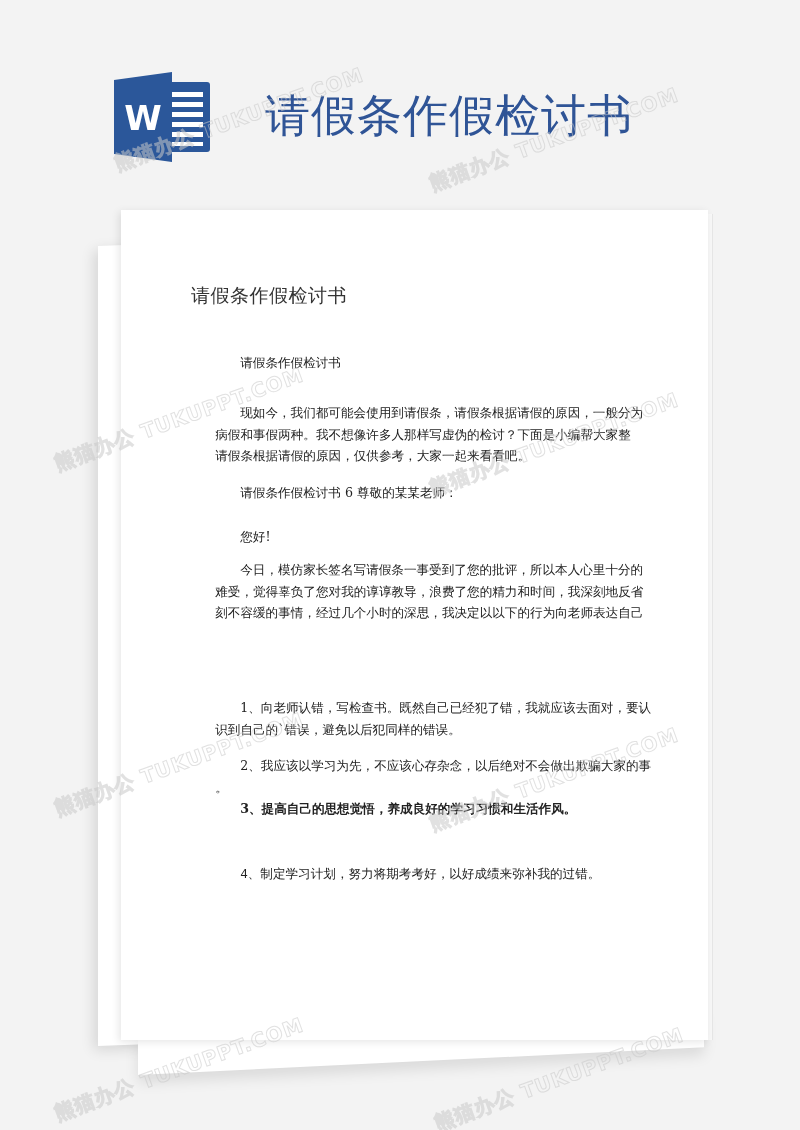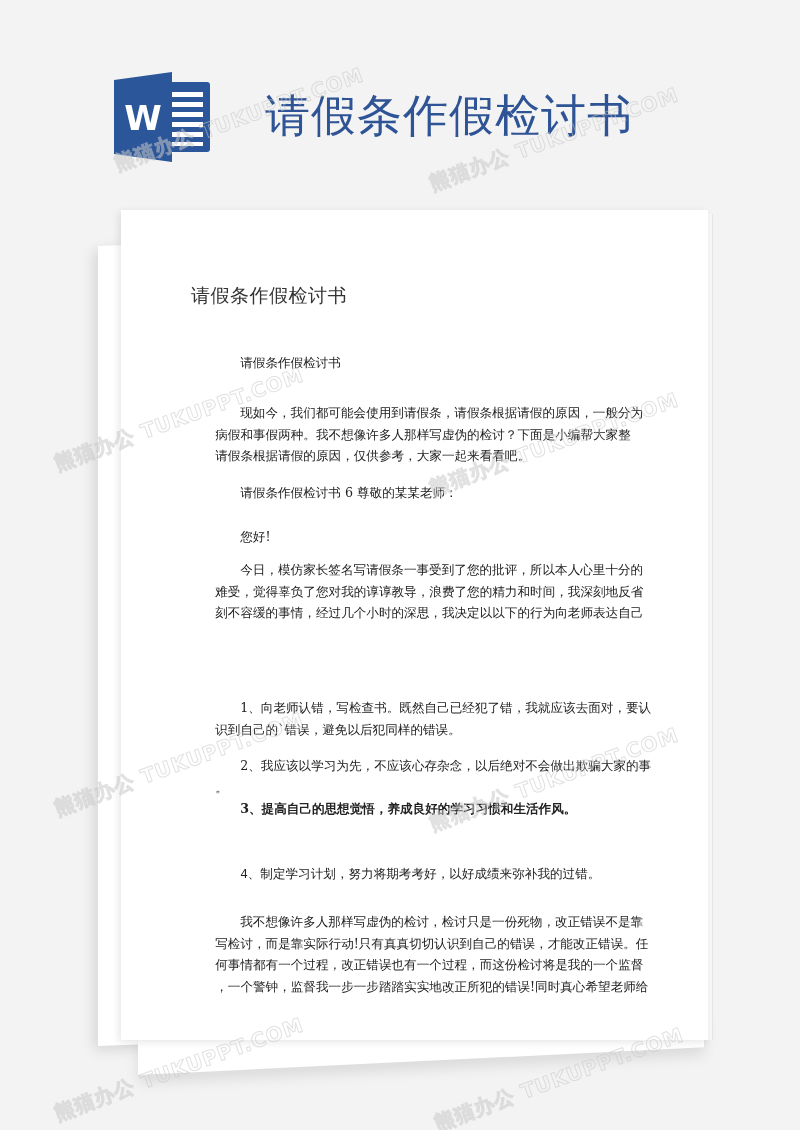--- a/index.html
+++ b/index.html
@@ -178,26 +178,20 @@
   </div>
 
   <div class="para" style="top:588px;font-weight:bold;">
     <span class="line first">3、提高自己的思想觉悟，养成良好的学习习惯和生活作风。</span>
   </div>
 
   <div class="para" style="top:655px;font-family:Liberation Mono, monospace;">
     <span class="line first">4、制定学习计划，努力将期考考好，以好成绩来弥补我的过错。</span>
   </div>
 
-  <div class="para" style="top:701px;">
-    <span class="line first">我不想像许多人那样写虚伪的检讨，检讨只是一份死物，改正错误不是靠</span>
-    <span class="line">写检讨，而是靠实际行动!只有真真切切认识到自己的错误，才能改正错误。任</span>
-    <span class="line">何事情都有一个过程，改正错误也有一个过程，而这份检讨将是我的一个监督</span>
-    <span class="line">，一个警钟，监督我一步一步踏踏实实地改正所犯的错误!同时真心希望老师给</span>
-  </div>
 </div>
 
 <div class="watermark" style="left:120px; top:150px;">熊猫办公 TUKUPPT.COM</div>
 <div class="watermark" style="left:435px; top:170px;">熊猫办公 TUKUPPT.COM</div>
 <div class="watermark" style="left:60px; top:450px;">熊猫办公 TUKUPPT.COM</div>
 <div class="watermark" style="left:435px; top:475px;">熊猫办公 TUKUPPT.COM</div>
 <div class="watermark" style="left:60px; top:795px;">熊猫办公 TUKUPPT.COM</div>
 <div class="watermark" style="left:435px; top:810px;">熊猫办公 TUKUPPT.COM</div>
 <div class="watermark" style="left:60px; top:1100px;">熊猫办公 TUKUPPT.COM</div>
 <div class="watermark" style="left:440px; top:1110px;">熊猫办公 TUKUPPT.COM</div>

